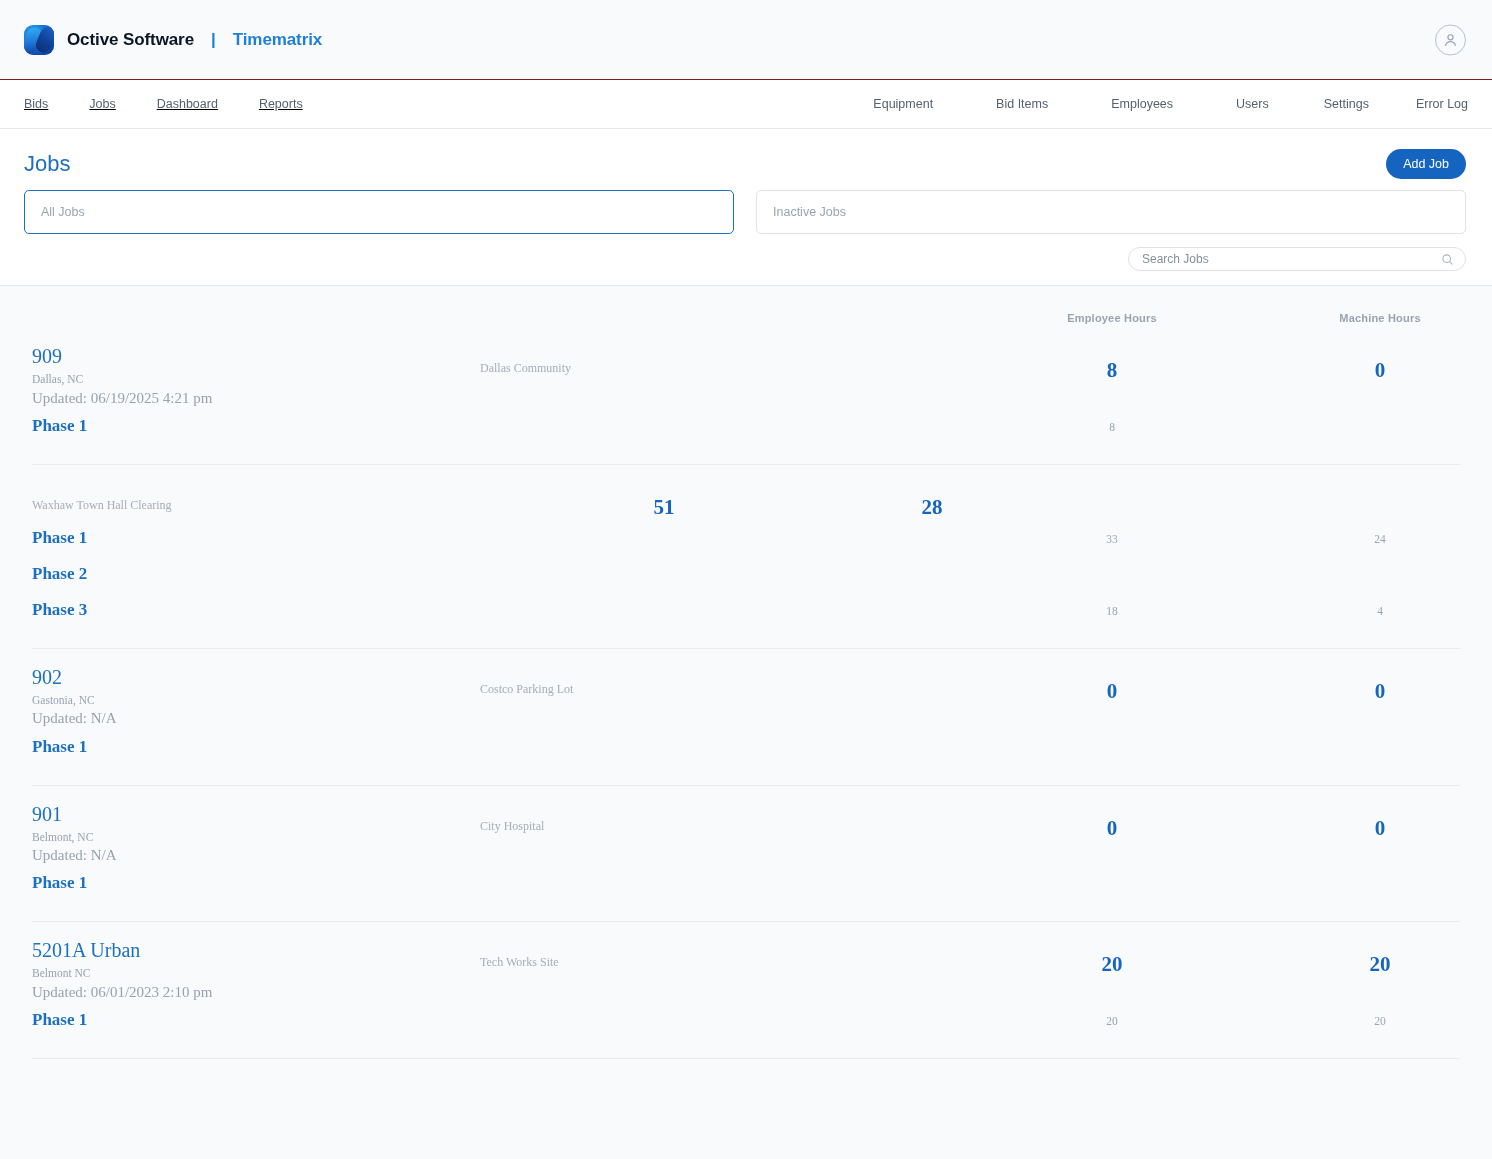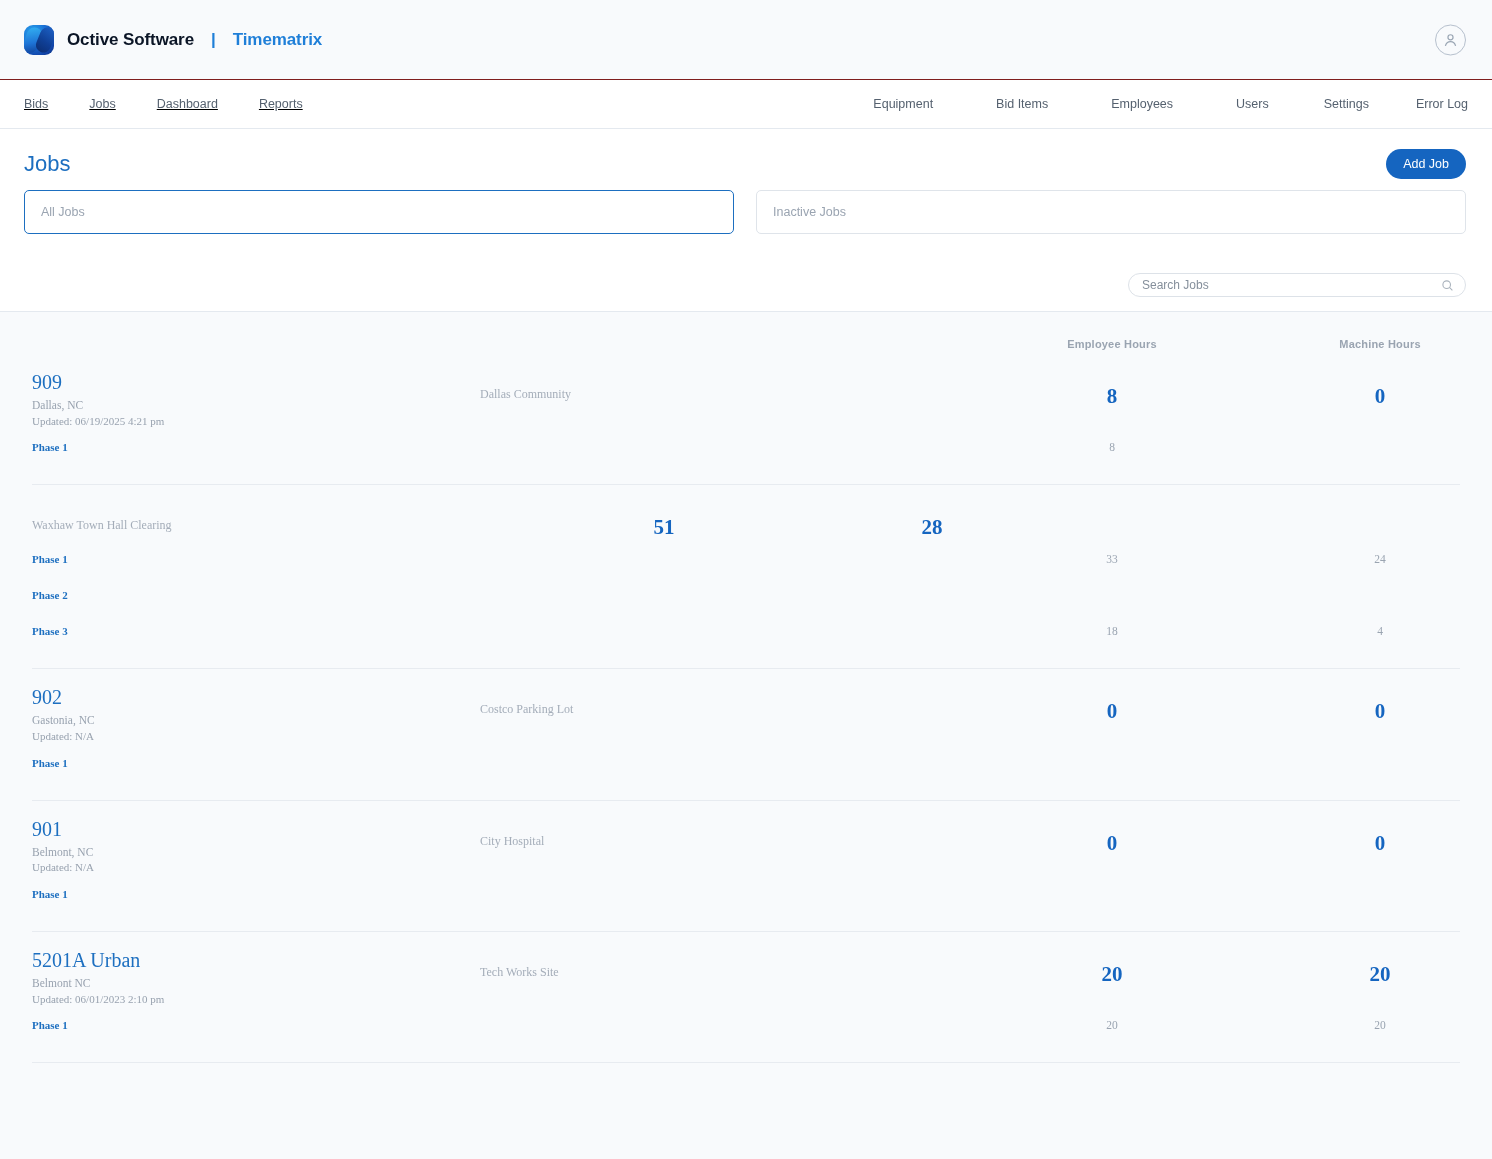--- a/index.html
+++ b/index.html
@@ -152,21 +152,20 @@
   }
   .search-box {
     width: 338px;
     height: 24px;
     border: 1px solid #dde2e8;
     border-radius: 13px;
     display: flex;
     align-items: center;
     padding: 0 11px 0 13px;
     background: #fff;
-    margin-top: 26px;
   }
   .search-box input {
     flex: 1;
     border: none;
     outline: none;
     font-size: 12px;
     color: #5c6773;
     font-family: inherit;
     background: transparent;
   }
@@ -209,21 +208,21 @@
     line-height: 1.05;
     cursor: pointer;
   }
   .job-loc {
     font-size: 11.5px;
     color: #98a2af;
     margin-top: 5px;
     line-height: 1.35;
   }
   .job-upd {
-    font-size: 11px;
+    font-size: 15px;
     color: #98a2af;
     line-height: 1.35;
   }
   .job-desc {
     font-size: 12px;
     color: #a4adb9;
     padding-top: 15px;
   }
   .job-total {
     font-size: 21px;
@@ -231,21 +230,21 @@
     color: #1565c0;
     padding-top: 12px;
   }
 
   .phase-row {
     display: flex;
     align-items: center;
     height: 36px;
   }
   .phase-name {
-    font-size: 11px;
+    font-size: 17px;
     font-weight: 700;
     color: #1d6fc0;
     cursor: pointer;
   }
   .phase-val {
     font-size: 11.5px;
     color: #9aa4b1;
   }
   .phase-spacer { height: 20px; }
 </style>

